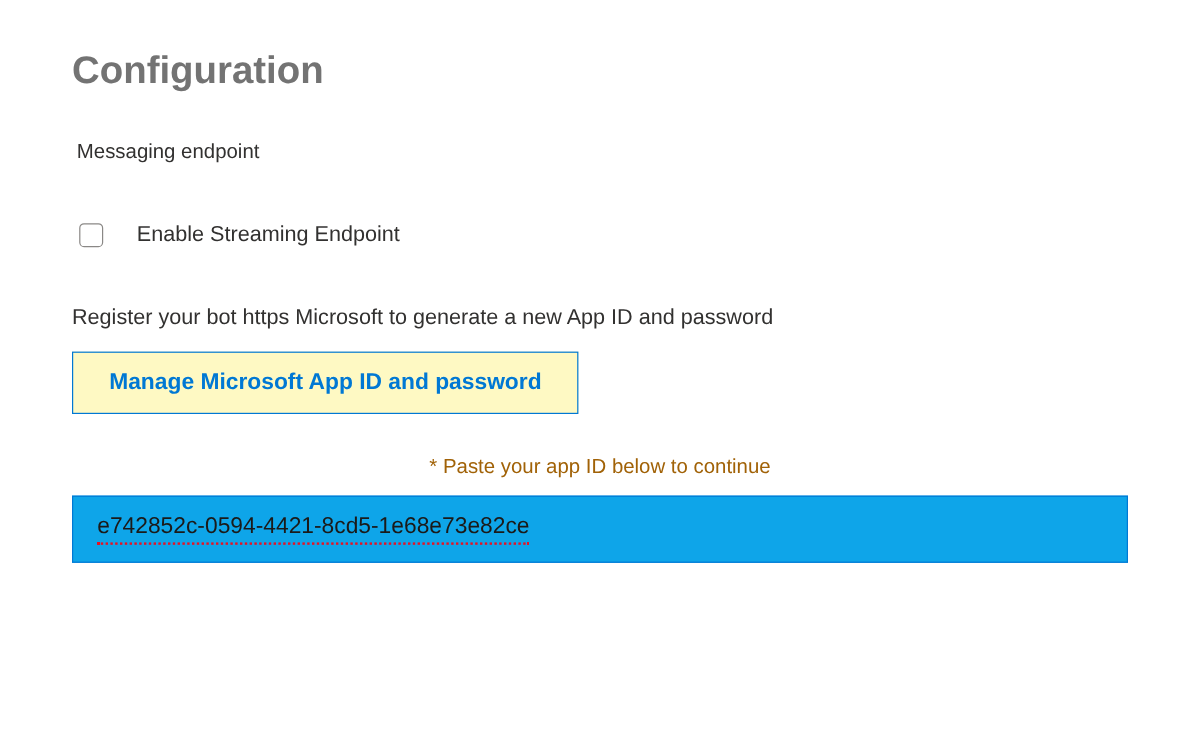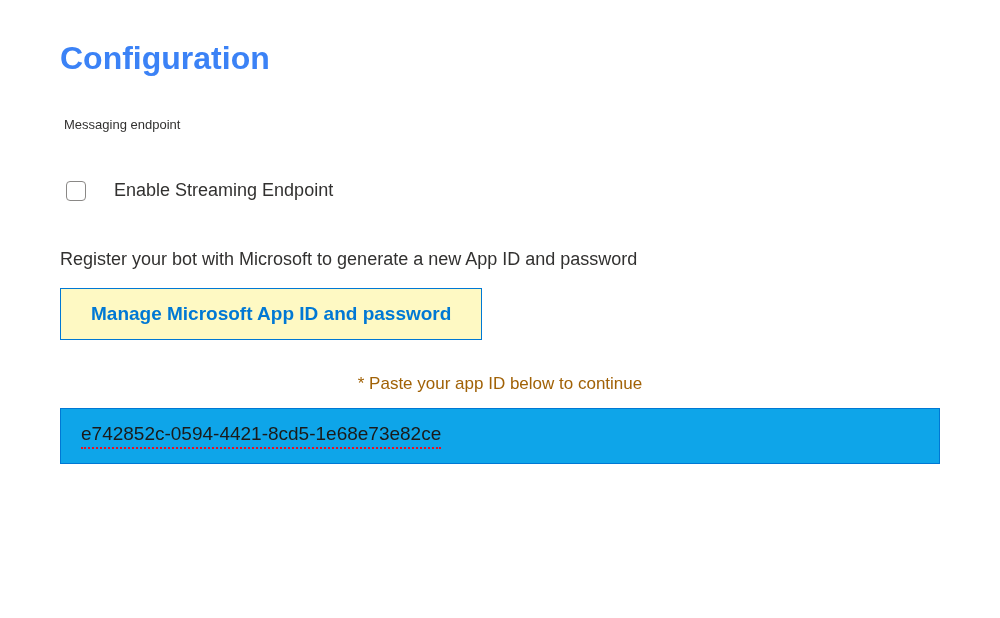--- a/index.html
+++ b/index.html
@@ -7,25 +7,25 @@
       font-family: "Segoe UI", -apple-system, BlinkMacSystemFont, sans-serif;
       background: #ffffff;
       color: #323130;
       padding: 40px 60px;
       width: 1000px;
       height: 618px;
     }
     .page-title {
       font-size: 32px;
       font-weight: 600;
-      color: #3b82f6;
+      color: #737373;
       margin-bottom: 40px;
     }
     .field-label {
-      font-size: 13px;
+      font-size: 17px;
       color: #323130;
       margin-bottom: 12px;
       margin-left: 4px;
     }
     .text-input {
       width: 100%;
       height: 54px;
       border: 1px solid #8a8886;
       background: #ffffff;
       font-size: 18px;
@@ -109,21 +109,21 @@
 
 <div class="endpoint-group">
   <div class="field-label">Messaging endpoint</div>
 </div>
 
 <div class="checkbox-row">
   <input type="checkbox" class="checkbox" style="">
   <span class="checkbox-label">Enable Streaming Endpoint</span>
 </div>
 
-<div class="register-text">Register your bot with Microsoft to generate a new App ID and password</div>
+<div class="register-text">Register your bot https Microsoft to generate a new App ID and password</div>
 
 <button class="manage-button">Manage Microsoft App ID and password</button>
 
 <div class="paste-label">* Paste your app ID below to continue</div>
 
 <div class="appid-input-wrap">
   <span class="appid-value">e742852c-0594-4421-8cd5-1e68e73e82ce</span>
 </div>
 
 

